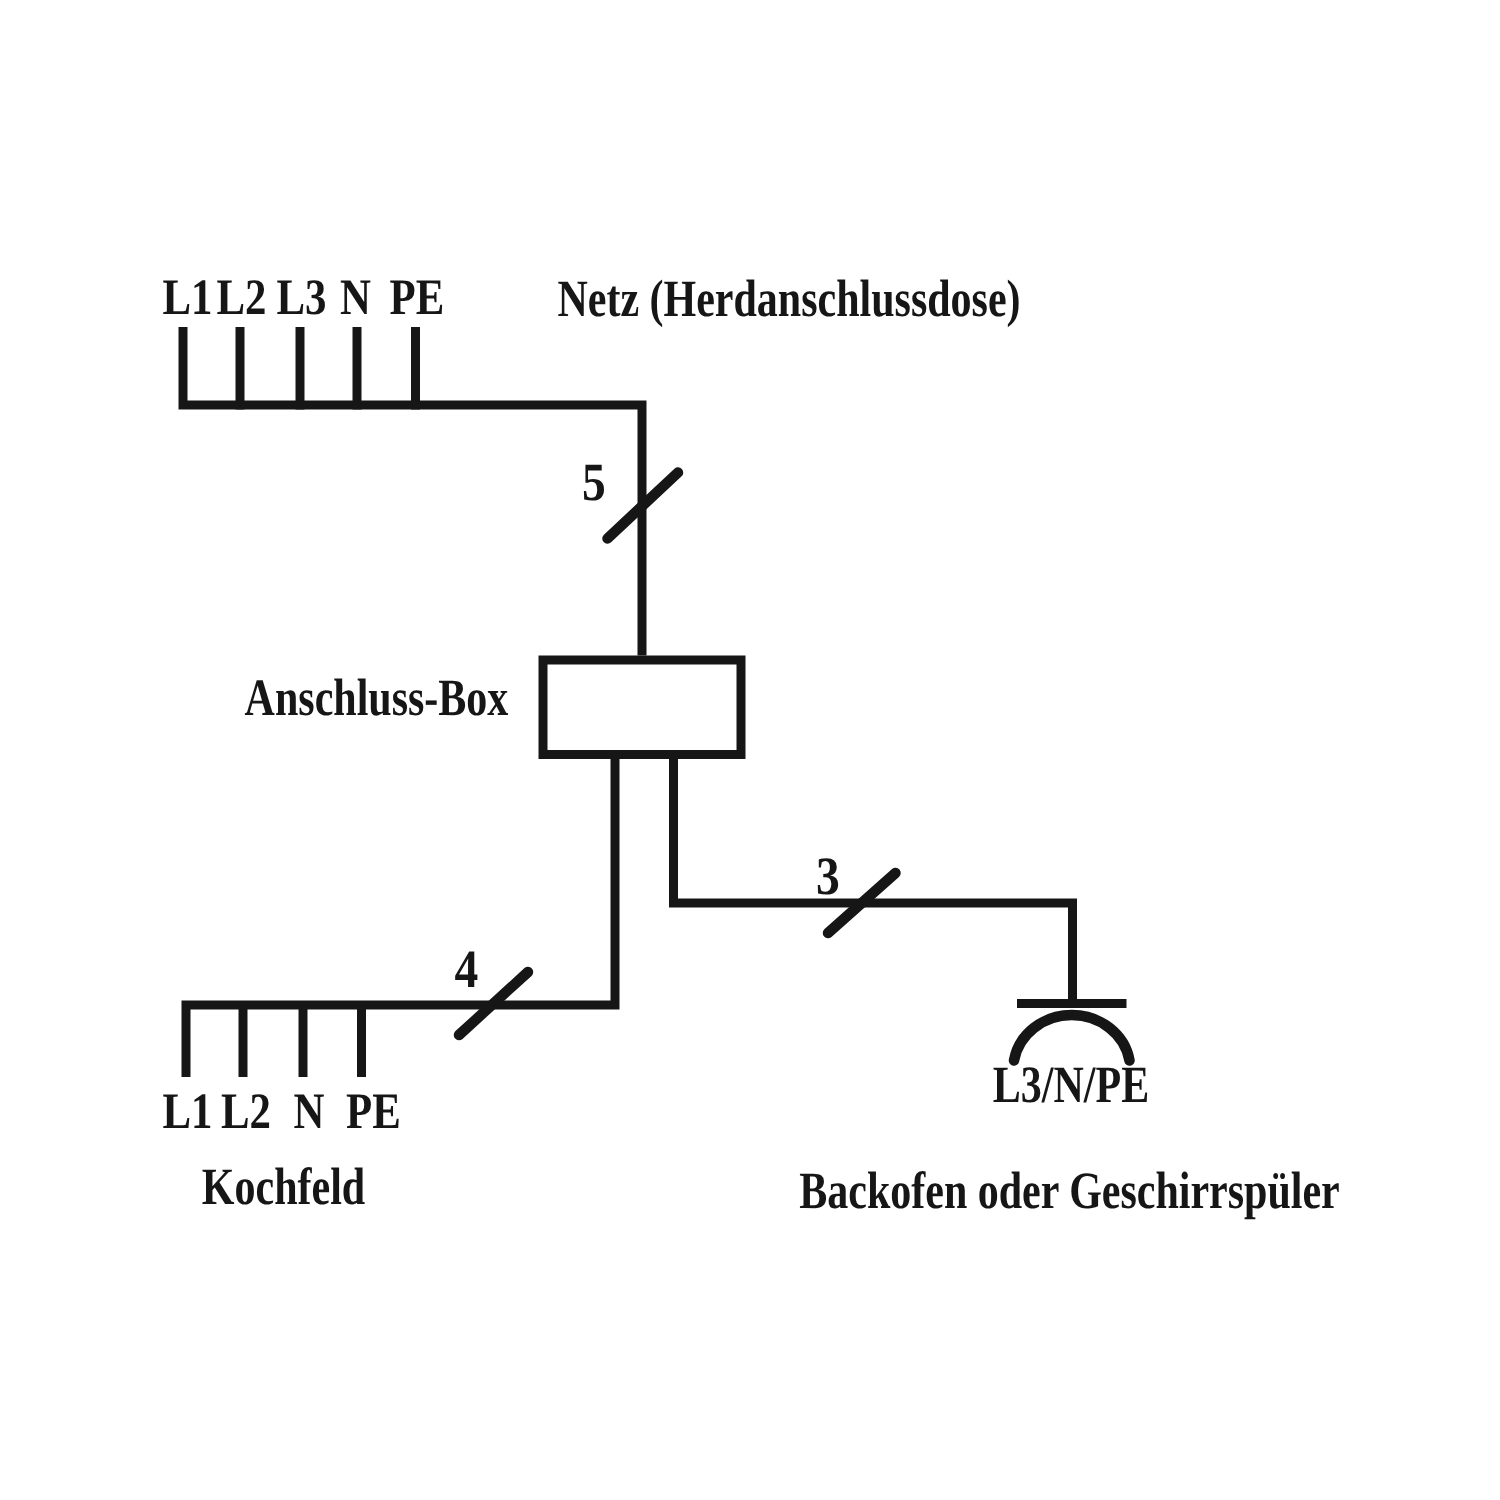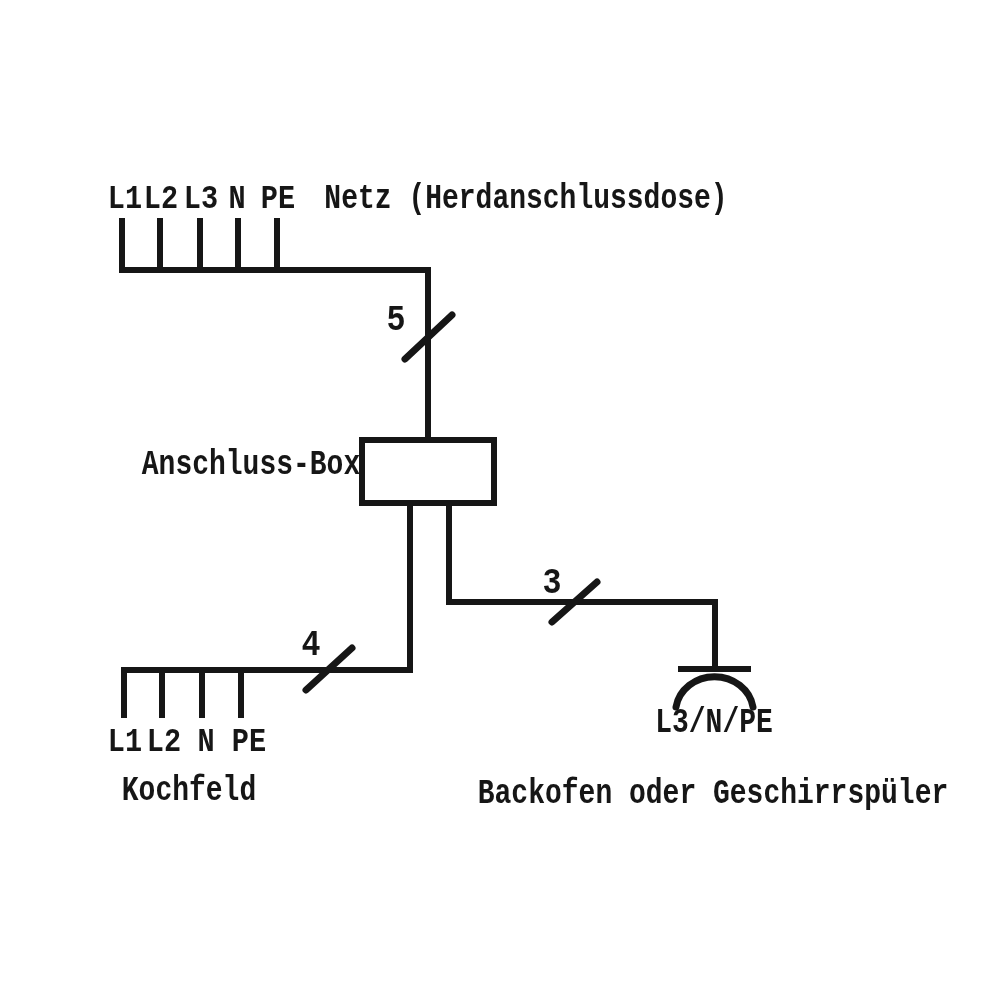--- a/index.html
+++ b/index.html
@@ -6,21 +6,21 @@
     margin: 0;
     padding: 0;
     background: #ffffff;
   }
   #canvas {
     position: relative;
     width: 990px;
     height: 1000px;
     background: #ffffff;
     overflow: hidden;
-    font-family: Liberation Mono, monospace;
+    font-family: Liberation Serif, serif;
   }
   #linework {
     position: absolute;
     left: 0;
     top: 0;
   }
   .lbl {
     position: absolute;
     color: #161616;
     font-weight: 700;

